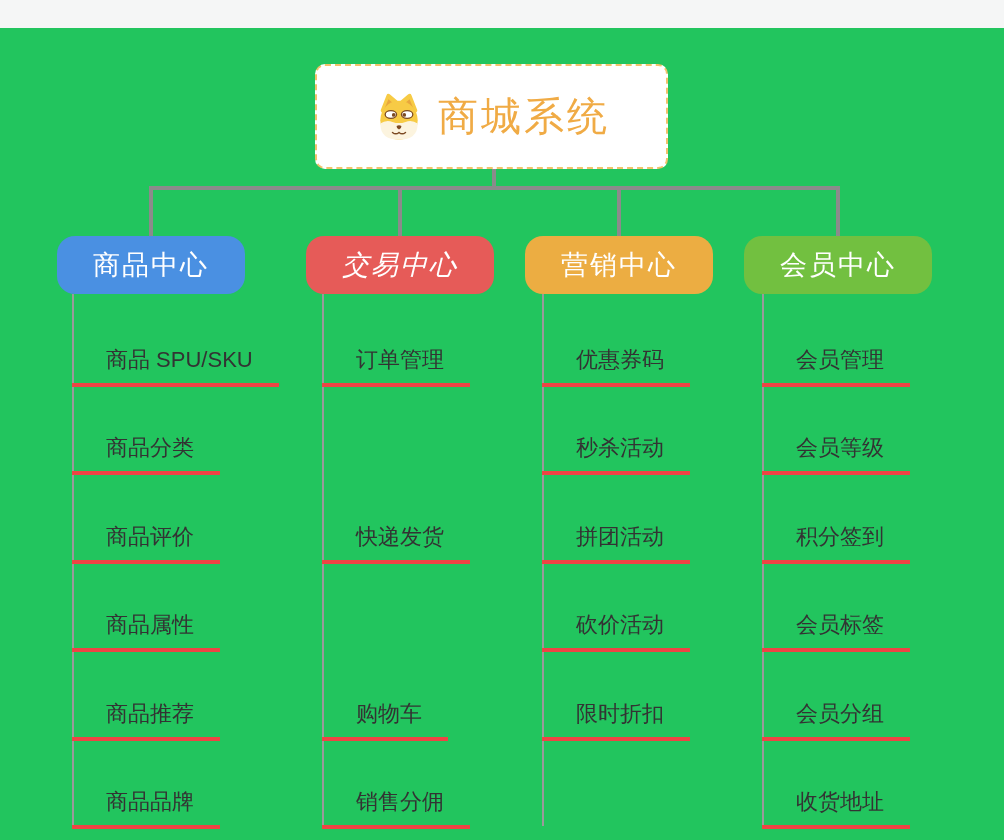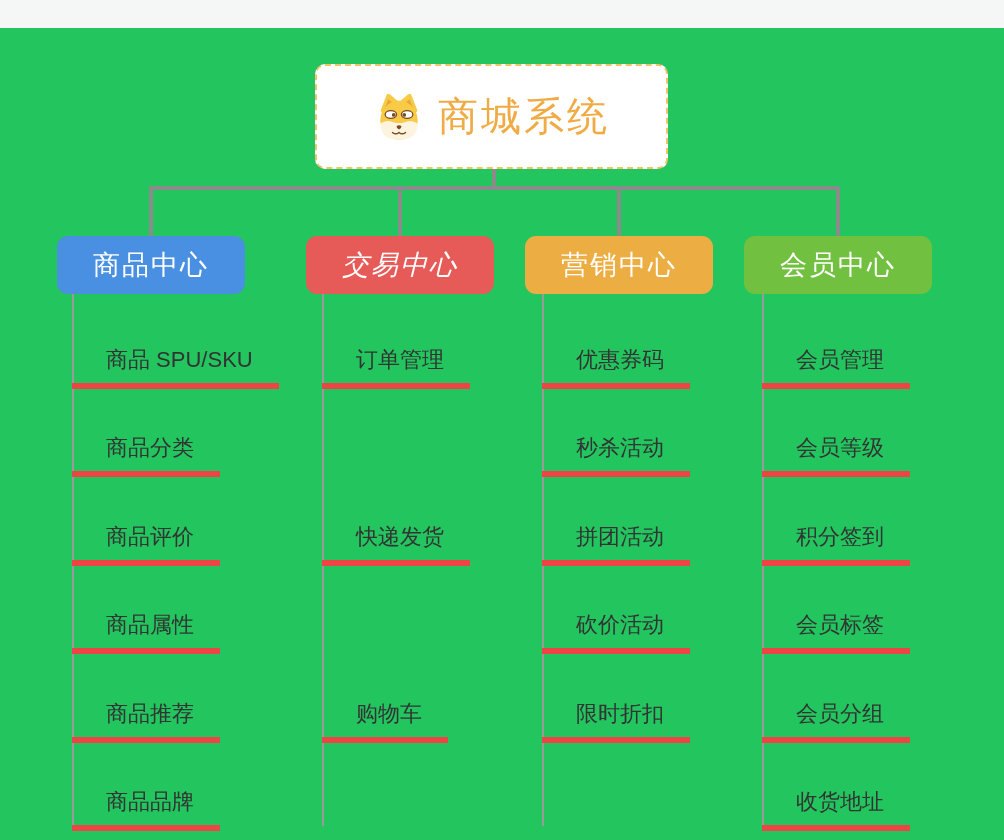--- a/index.html
+++ b/index.html
@@ -48,21 +48,21 @@
   .drop-1 { left: 149px; }
   .drop-2 { left: 398px; }
   .drop-3 { left: 617px; }
   .drop-4 { left: 836px; }
 
   
   .branch {
     position: absolute;
     top: 208px;
     width: 188px; height: 58px;
-    border-radius: 11px;
+    border-radius: 18px;
     display: flex;
     align-items: center;
     justify-content: center;
     color: #ffffff;
     font-size: 27px;
     letter-spacing: 2px;
     white-space: nowrap;
     cursor: pointer;
   }
   .branch-1 { left: 57px;  }
@@ -82,21 +82,21 @@
   .trunk-3 { left: 542px; }
   .trunk-4 { left: 762px; }
 
   
   .leaf {
     position: absolute;
     font-size: 22px;
     line-height: 28px;
     color: #333333;
     padding: 0 26px 9px 34px;
-    border-bottom: 6px solid #ef4444;
+    border-bottom: 4px solid #ef4444;
     white-space: nowrap;
     cursor: pointer;
   }
   .c1 { left: 72px;  }
   .c2 { left: 322px; }
   .c3 { left: 542px; }
   .c4 { left: 762px; }
   .r1 { top: 318px; }
   .r2 { top: 406px; }
   .r3 { top: 495px; }
@@ -153,20 +153,21 @@
   <div class="leaf c1 r1">商品 SPU/SKU</div>
   <div class="leaf c1 r2">商品分类</div>
   <div class="leaf c1 r3">商品评价</div>
   <div class="leaf c1 r4">商品属性</div>
   <div class="leaf c1 r5">商品推荐</div>
   <div class="leaf c1 r6">商品品牌</div>
 
   <div class="leaf c2 r1">订单管理</div>
   <div class="leaf c2 r3">快递发货</div>
   <div class="leaf c2 r5">购物车</div>
+  <div class="leaf c2 r6">销售分佣</div>
 
   <div class="leaf c3 r1">优惠券码</div>
   <div class="leaf c3 r2">秒杀活动</div>
   <div class="leaf c3 r3">拼团活动</div>
   <div class="leaf c3 r4">砍价活动</div>
   <div class="leaf c3 r5">限时折扣</div>
 
   <div class="leaf c4 r1">会员管理</div>
   <div class="leaf c4 r2">会员等级</div>
   <div class="leaf c4 r3">积分签到</div>

